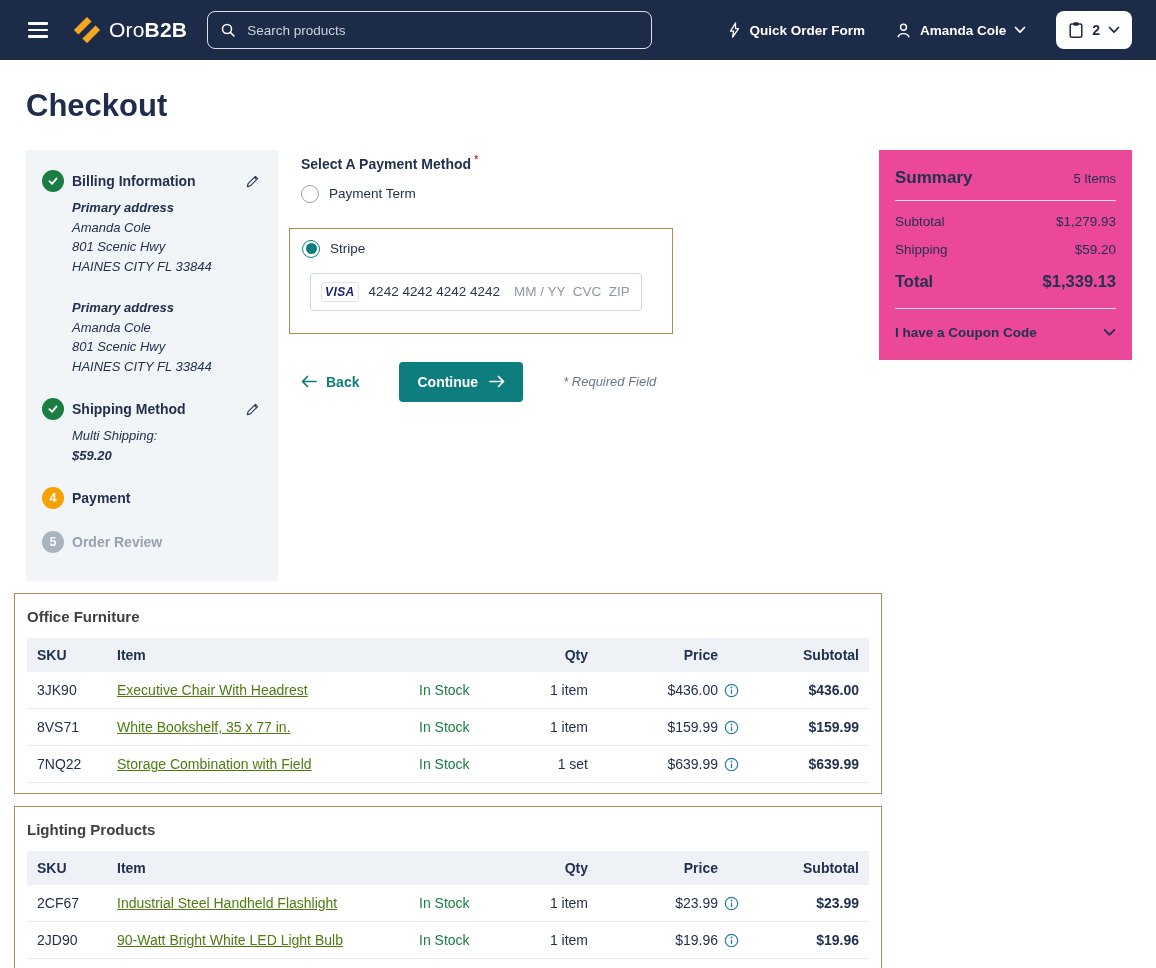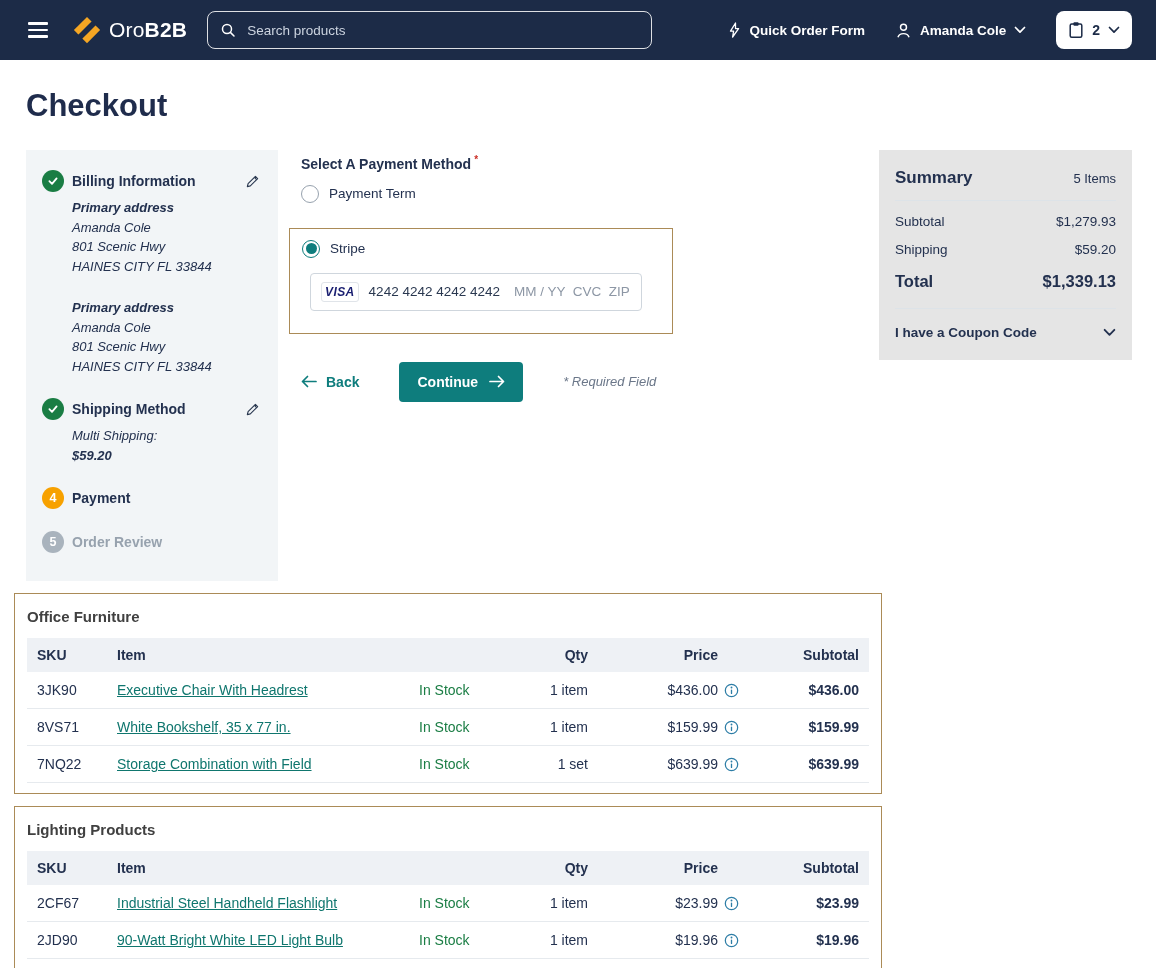--- a/index.html
+++ b/index.html
@@ -53,41 +53,41 @@
   .card-input { margin:10px 0 0 8px; width:332px; height:38px; border:1px solid #cfd6dd; border-radius:4px; background:#fff; display:flex; align-items:center; gap:10px; padding:0 10px; cursor:text; }
   .visa-badge { border:1px solid #e0e4e9; border-radius:3px; padding:2px 3px; font-size:12px; font-weight:700; font-style:italic; color:#1a1f71; letter-spacing:0.4px; }
   .card-number { font-size:13.5px; color:#2a3850; }
   .card-placeholder { font-size:13.5px; color:#8d97a5; margin-left:4px; white-space:pre; }
   .actions { display:flex; align-items:center; gap:40px; margin:28px 0 0 12px; }
   .back-link { display:flex; align-items:center; gap:9px; color:#0e7d7d; font-weight:700; font-size:14px; cursor:pointer; text-decoration:none; }
   .continue-btn { background:#0e7d7d; color:#fff; border:none; border-radius:4px; height:40px; padding:0 18px; font-weight:700; font-size:14px; display:flex; align-items:center; gap:11px; cursor:pointer; font-family:inherit; }
   .required-note { font-style:italic; color:#6b7789; font-size:13px; }
 
   
-  .summary-panel { background:#e5e5e5; padding:18px 16px 20px; }
+  .summary-panel { background:#ec4899; padding:18px 16px 20px; }
   .summary-head { display:flex; justify-content:space-between; align-items:baseline; padding-bottom:12px; border-bottom:1px solid #dde3e8; }
   .summary-title { font-size:17px; font-weight:700; }
   .summary-count { font-size:13px; }
   .summary-row { display:flex; justify-content:space-between; font-size:13.5px; margin-top:13px; }
   .summary-total { display:flex; justify-content:space-between; font-size:16.5px; font-weight:700; margin-top:15px; padding-bottom:17px; border-bottom:1px solid #dde3e8; }
   .coupon-row { display:flex; justify-content:space-between; align-items:center; font-weight:700; font-size:13.5px; margin-top:16px; cursor:pointer; }
 
   
   .order-group { border:1px solid #ab8b57; width:868px; margin:12px 0 10px 14px; padding:0 12px 10px; background:#fff; }
   .group-title { font-size:15px; font-weight:700; color:#404040; padding:14px 0 13px; }
   table { width:100%; border-collapse:collapse; font-size:14px; }
   thead tr { background:#eef1f5; }
   th { font-weight:700; text-align:left; padding:9px 10px; color:#23314f; }
   th.r { text-align:right; }
   th.qty-h { text-align:right; padding-right:26px; }
   th.price-h { text-align:right; padding-right:31px; }
   td { padding:10px; }
   tbody tr { border-bottom:1px solid #e6eaee; }
   .td-sku { color:#23314f; }
-  .item-link { color:#0f766e; text-decoration:underline; cursor:pointer; }
+  .item-link { color:#4d7c0f; text-decoration:underline; cursor:pointer; }
   .td-stock { color:#1a7d44; }
   .td-qty { text-align:right; padding-right:26px; }
   .td-price { text-align:right; }
   .price-wrap { display:inline-flex; align-items:center; gap:6px; }
   .info-icon { color:#2d7da6; display:inline-flex; cursor:pointer; }
   .td-subtotal { text-align:right; font-weight:700; }
 </style>
 </head>
 <body>
 

